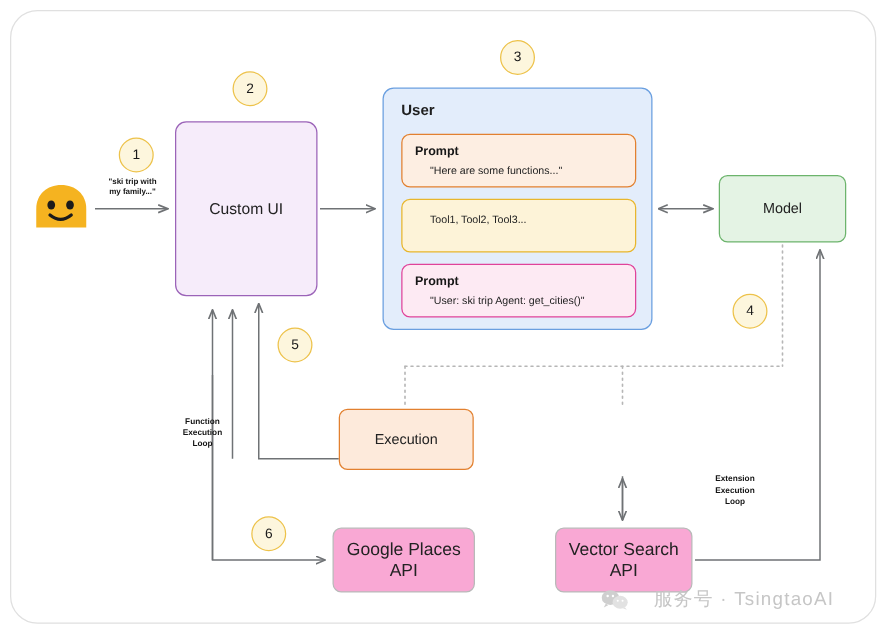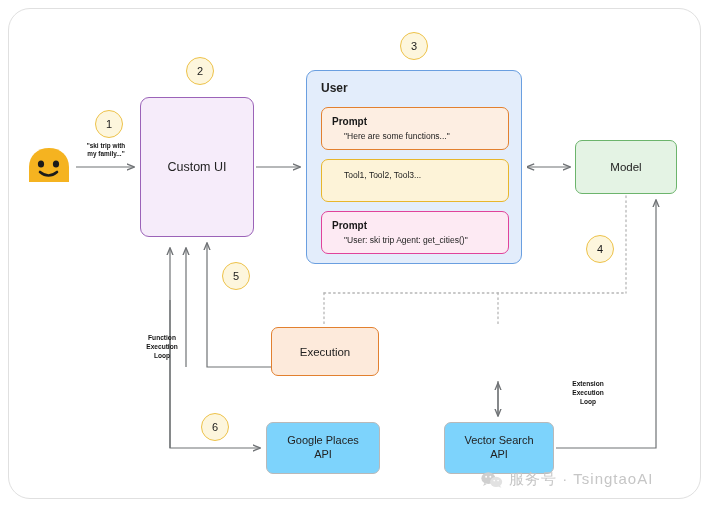--- a/index.html
+++ b/index.html
@@ -42,41 +42,41 @@
 
   
   .function{left:271px;top:327px;width:108px;height:49px;
             background:#fdeadb;border:1.5px solid #e2802f;font-size:11.5px;color:#222;}
 
   
   .extensions{left:444px;top:327px;width:108px;height:49px;
               background:#fdf3d8;border:1.5px solid #eab52c;font-size:11.5px;color:#222;}
 
   
-  .api{background:#7dd3fc;border:1.2px solid #b9b9b9;font-size:11px;color:#222;line-height:1.25;}
+  .api{background:#f9a8d4;border:1.2px solid #b9b9b9;font-size:14px;color:#222;line-height:1.25;}
   .gplaces{left:266px;top:422px;width:114px;height:52px;}
   .vsearch{left:444px;top:422px;width:110px;height:52px;}
 
   
   .badge{position:absolute;width:26px;height:26px;border-radius:50%;
          background:#fdf6dd;border:1.5px solid #edc24a;
          display:flex;align-items:center;justify-content:center;
          font-size:11px;color:#1a1a1a;}
 
   
   .note{position:absolute;font-size:6.6px;color:#141414;text-align:center;
         line-height:1.35;font-weight:bold;}
   .quote{position:absolute;font-size:6.4px;color:#141414;text-align:center;
          line-height:1.3;font-weight:bold;}
 
   
   .smiley{position:absolute;left:27px;top:146px;width:44px;height:38px;}
 
   
-  .wm{position:absolute;left:481px;top:470px;display:flex;align-items:center;gap:6px;
+  .wm{position:absolute;left:481px;top:470px;display:flex;align-items:center;gap:20px;
       color:#c6c6c6;font-size:15px;letter-spacing:1px;text-align:center;}
   .wm-icon{width:22px;height:17px;flex:none;}
 </style>
 </head>
 <body>
 
 <div id="canvas">
 
   <div class="frame"></div>
 

